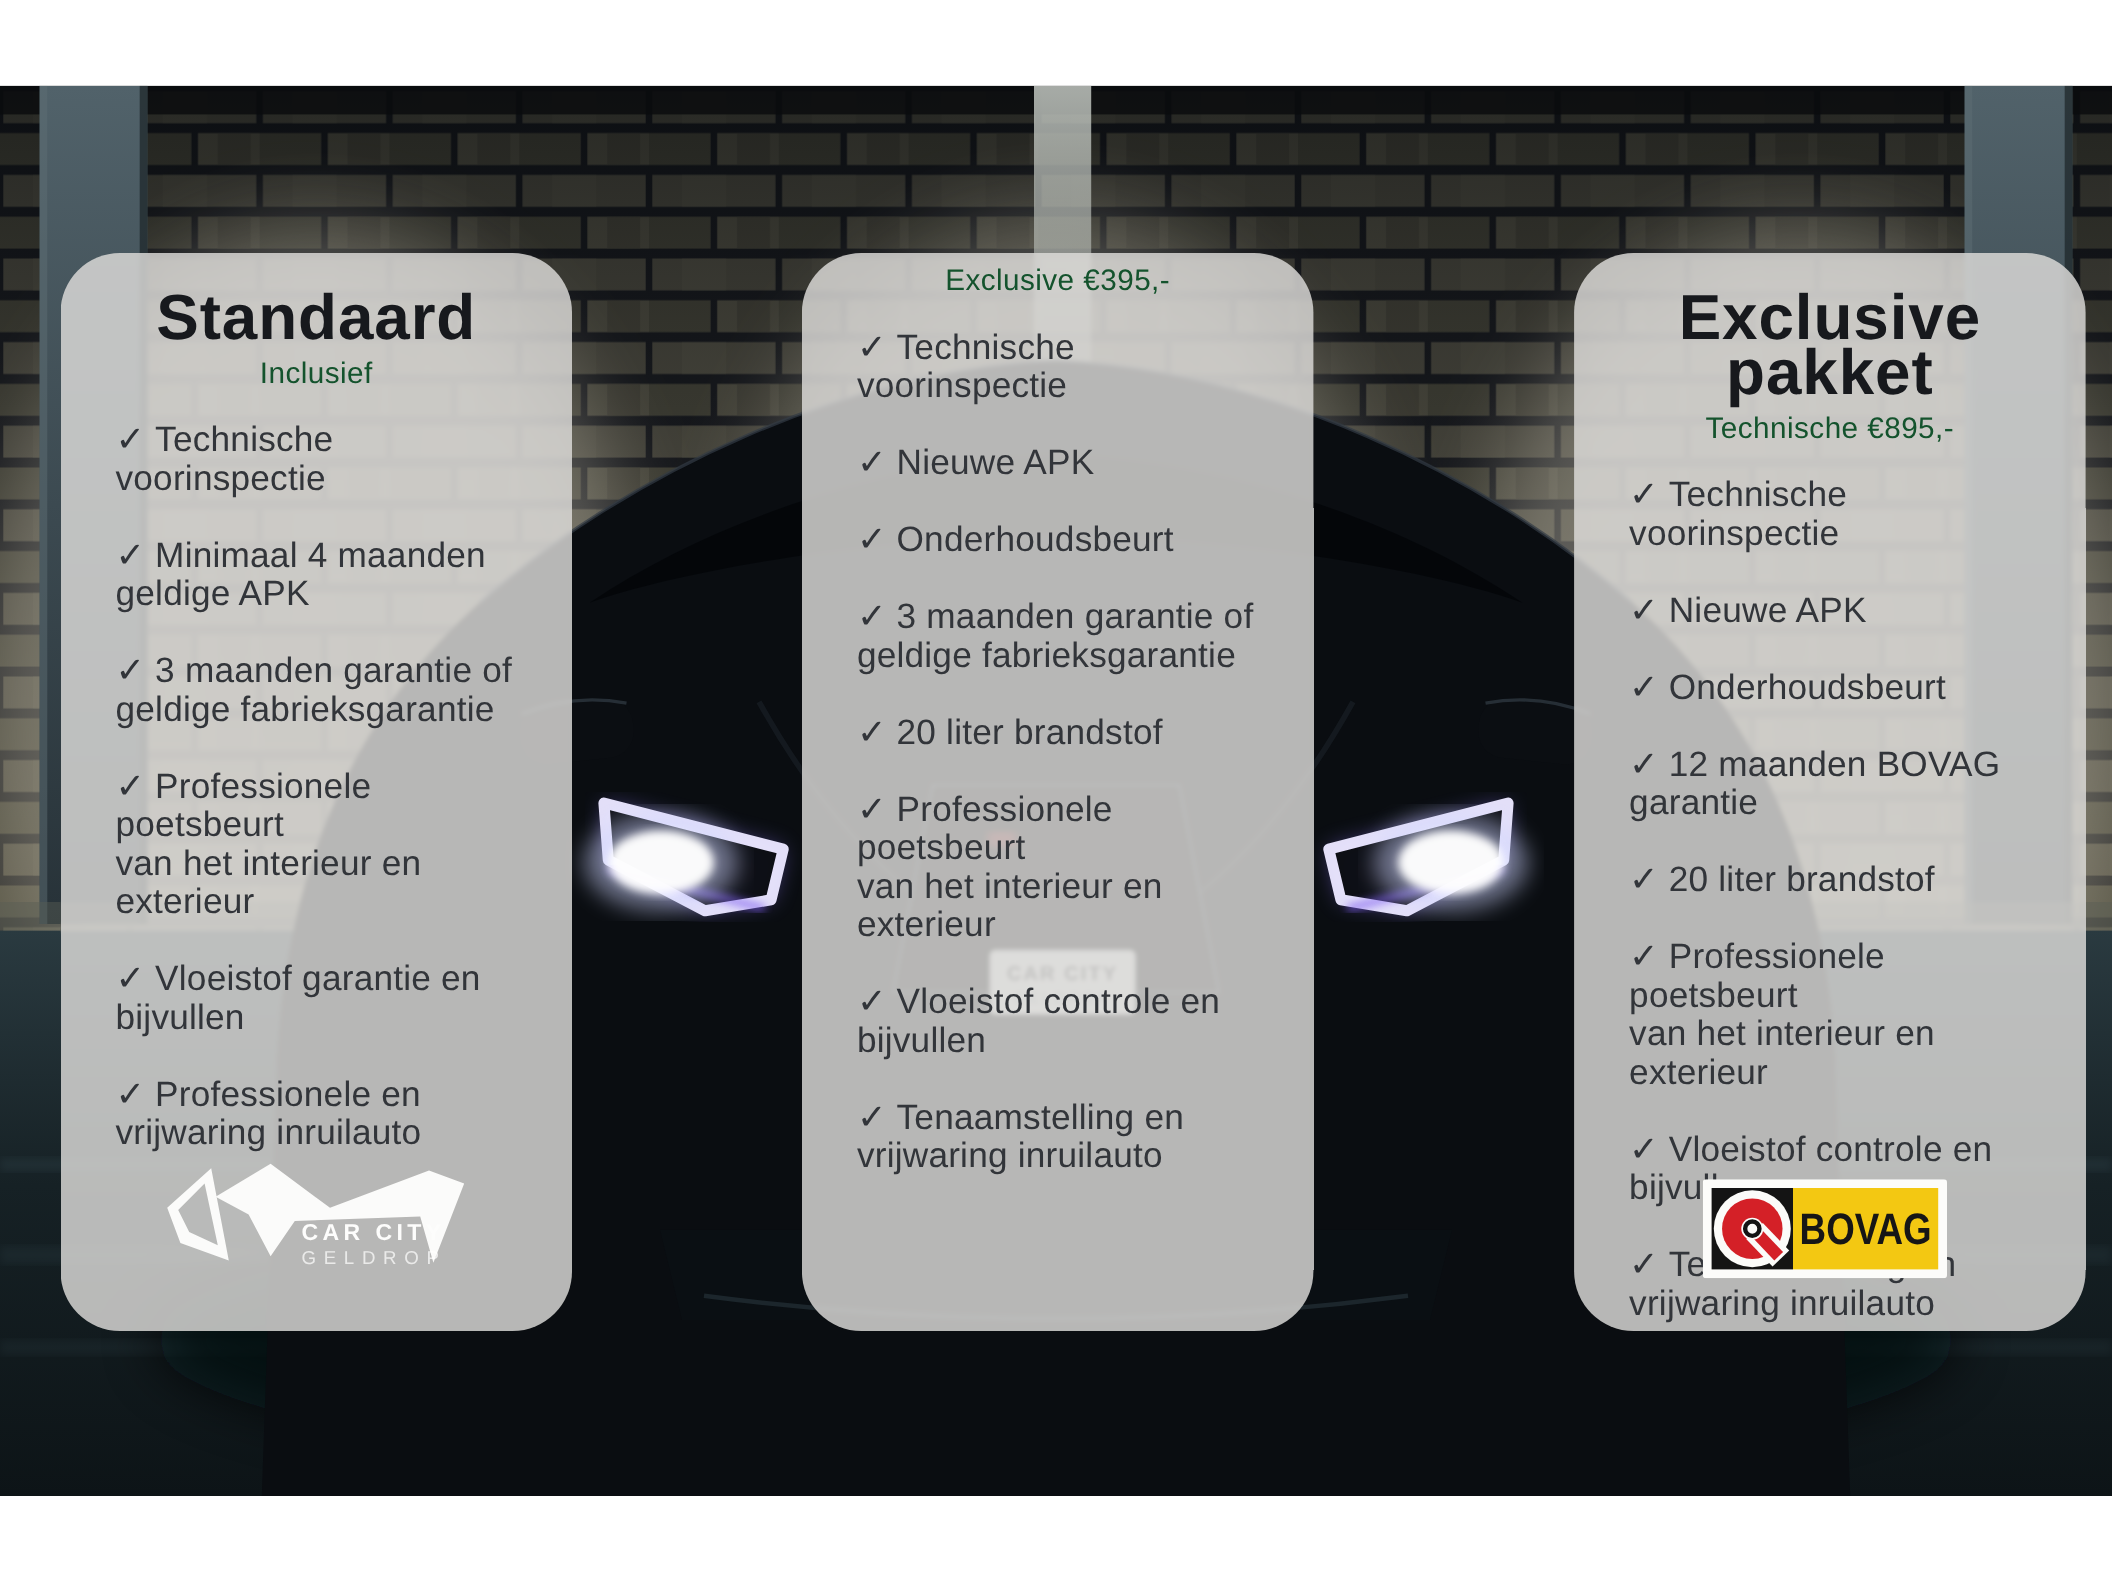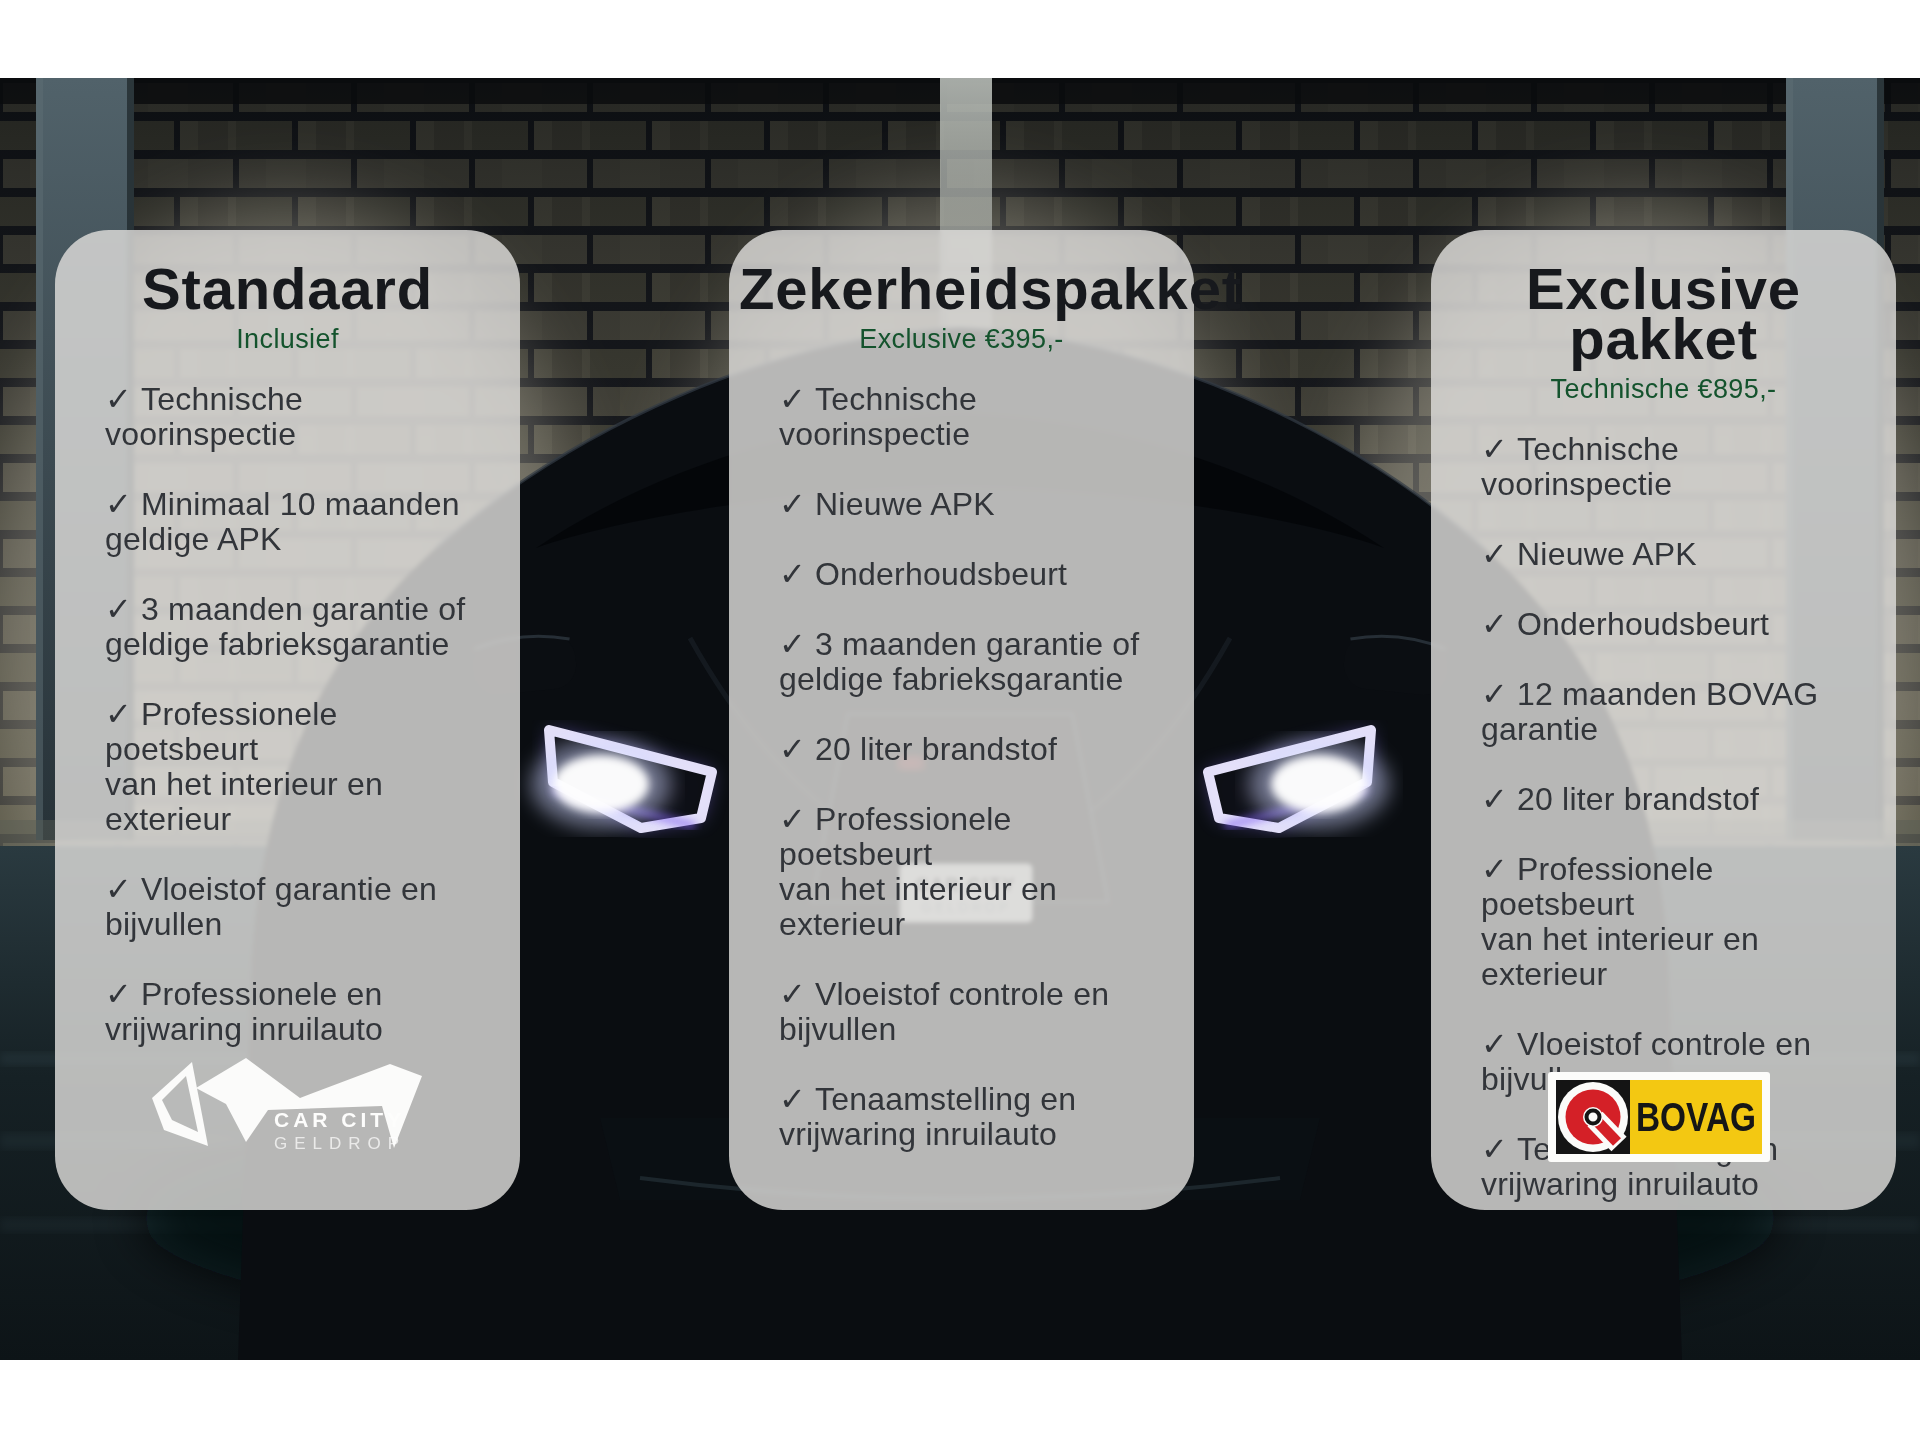--- a/index.html
+++ b/index.html
@@ -161,42 +161,41 @@
         <path d="M640,1100 Q960,1142 1280,1100" fill="none" stroke="#2e3d45" stroke-width="4" opacity="0.5"></path>
       </g>
     </svg>
   </div>
 
   <section class="card c1">
     <h2 class="card-title">Standaard</h2>
     <div class="card-sub">Inclusief</div>
     <div class="items">
       <div class="item"><span class="check">✓</span><span class="ftext">Technische voorinspectie</span></div>
-      <div class="item"><span class="check">✓</span><span class="ftext">Minimaal 10 maanden
+      <div class="item"><span class="check">✓</span><span class="ftext">Minimaal 4 maanden
 geldige APK</span></div>
       <div class="item"><span class="check">✓</span><span class="ftext">3 maanden garantie of
 geldige fabrieksgarantie</span></div>
       <div class="item"><span class="check">✓</span><span class="ftext">Professionele poetsbeurt
 van het interieur en exterieur</span></div>
       <div class="item"><span class="check">✓</span><span class="ftext">Vloeistof garantie en
 bijvullen</span></div>
       <div class="item"><span class="check">✓</span><span class="ftext">Professionele en
 vrijwaring inruilauto</span></div>
     </div>
 
     <svg class="cc-logo" viewBox="0 0 272 104">
       <path fill="#fbfbfa" fill-rule="evenodd" d="M2,44 L42,8 L58,92 L14,76 Z M12,46 L36,22 L48,78 L22,66 Z"></path>
       <path fill="#fbfbfa" d="M46,34 L96,4 L150,44 L240,10 L272,22 L244,94 L232,52 L118,56 L96,88 L76,50 Z"></path>
       <text x="124" y="73" font-family="Liberation Sans, DejaVu Sans, sans-serif" font-size="21" font-weight="bold" letter-spacing="4" fill="#fdfdfc">CAR CITY</text>
       <text x="124" y="95" font-family="Liberation Sans, DejaVu Sans, sans-serif" font-size="17" letter-spacing="7" fill="#ffffff" opacity="0.72">GELDROP</text>
     </svg>
   </section>
 
   <section class="card c2">
-    <h2 class="card-title">Zekerheidspakket</h2>
     <div class="card-sub">Exclusive €395,-</div>
     <div class="items">
       <div class="item"><span class="check">✓</span><span class="ftext">Technische voorinspectie</span></div>
       <div class="item"><span class="check">✓</span><span class="ftext">Nieuwe APK</span></div>
       <div class="item"><span class="check">✓</span><span class="ftext">Onderhoudsbeurt</span></div>
       <div class="item"><span class="check">✓</span><span class="ftext">3 maanden garantie of
 geldige fabrieksgarantie</span></div>
       <div class="item"><span class="check">✓</span><span class="ftext">20 liter brandstof</span></div>
       <div class="item"><span class="check">✓</span><span class="ftext">Professionele poetsbeurt
 van het interieur en exterieur</span></div>

